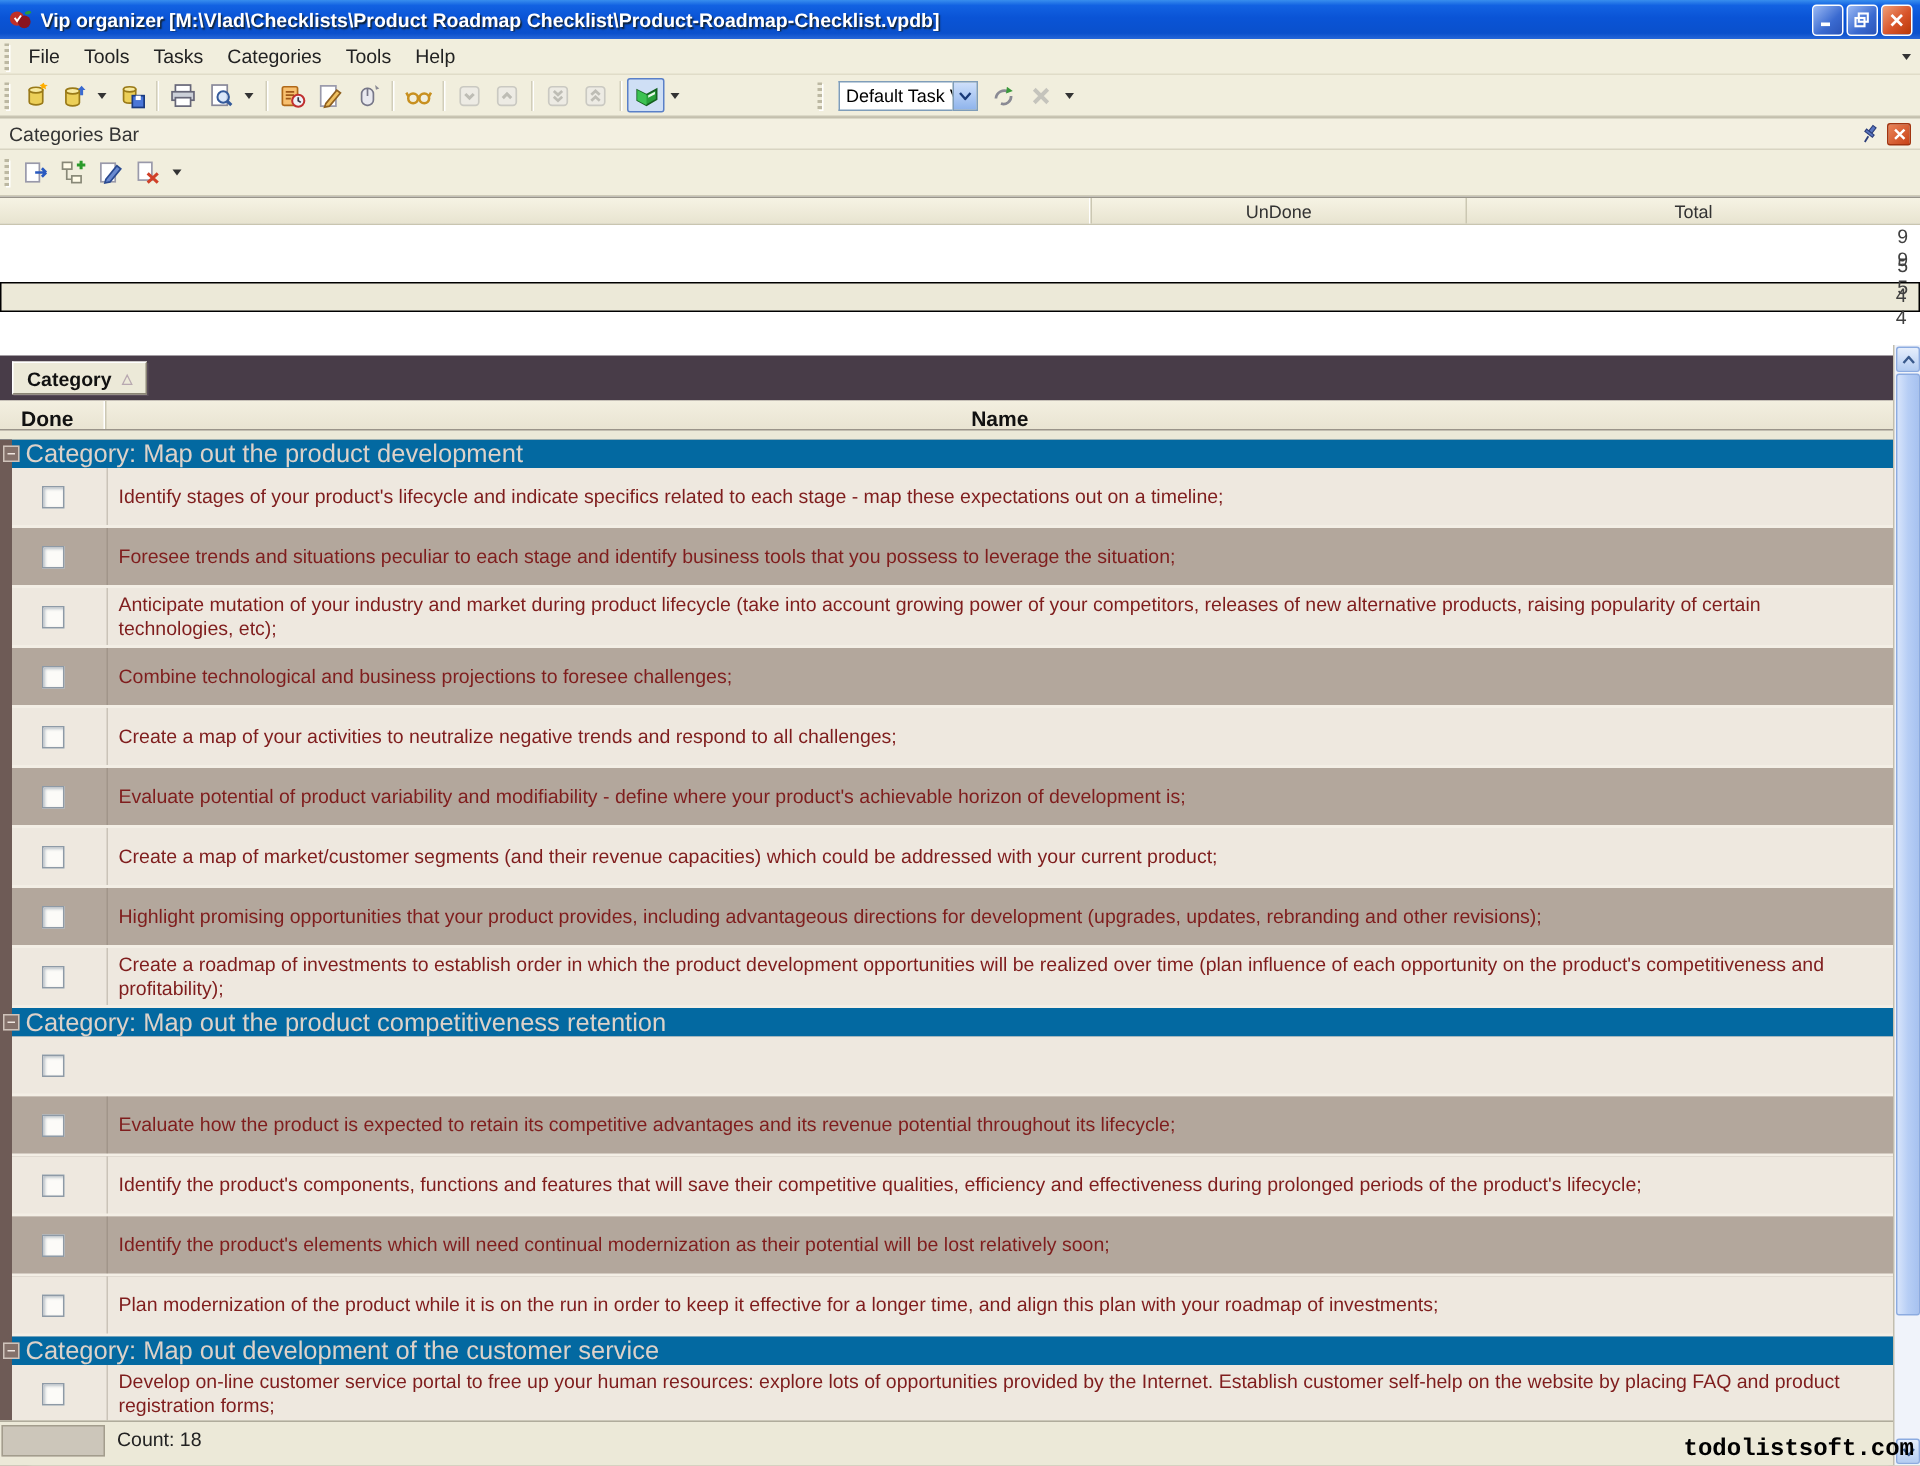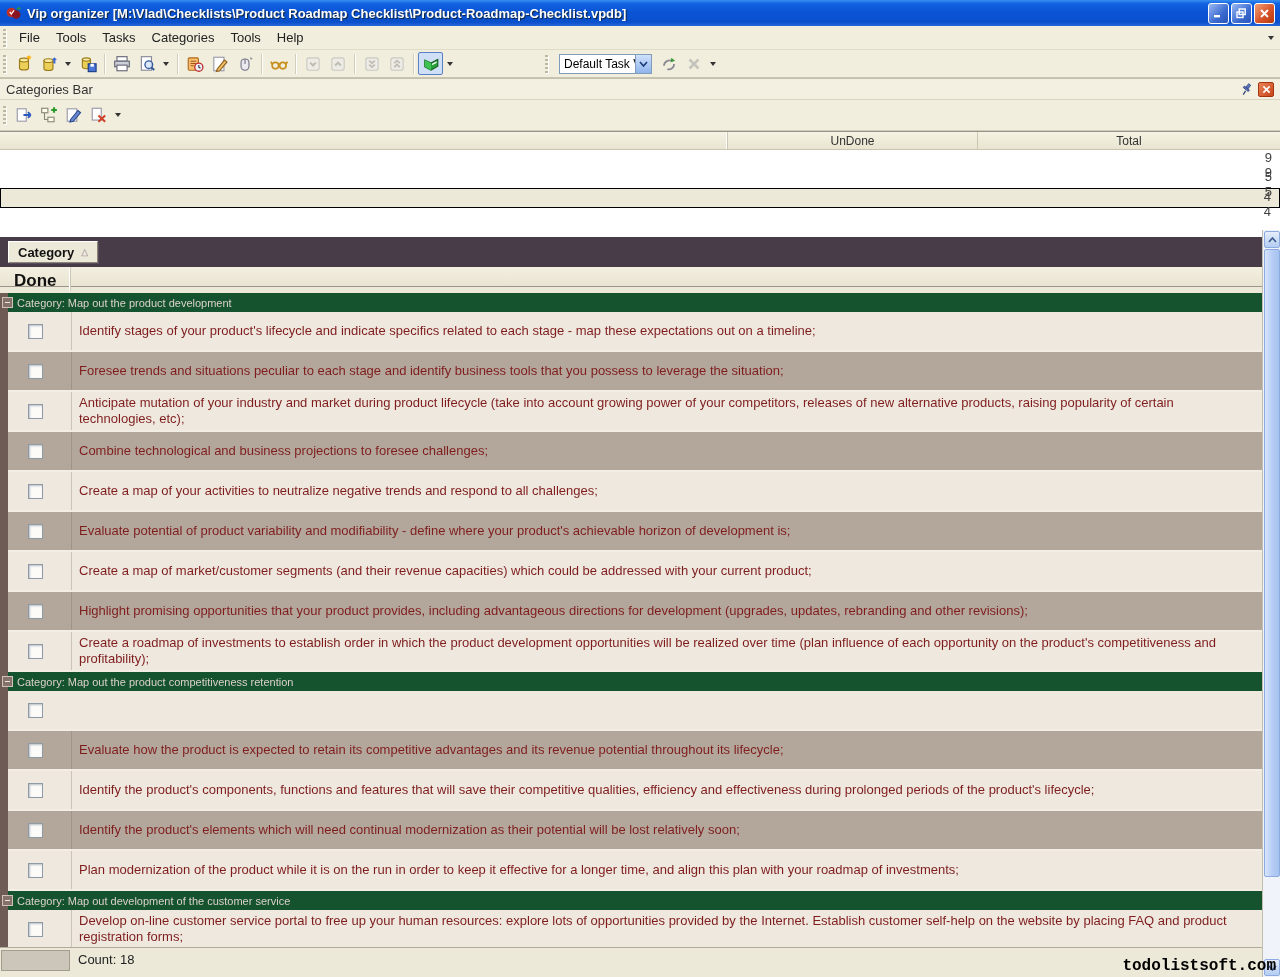--- a/index.html
+++ b/index.html
@@ -62,28 +62,28 @@
   .cat-row.selected .cr-name { background:#fff; border-right:1px solid #444; height:100%; }
 
   
   .groupbar { position:absolute; top:237px; left:0; width:1262px; height:30px; background:#483c48; display:flex; align-items:center; padding-left:8px; }
   .groupbtn { height:22px; background:#ece9d8; border:1px solid; border-color:#fff #8a8474 #8a8474 #fff; box-shadow:1px 1px 0 #5a4c5a;
     display:flex; align-items:center; padding:0 9px; font-weight:bold; color:#111; }
   .sort-tri { margin-left:7px; font-size:9px; color:#b8a8b0; }
 
   
   .grid-header { position:absolute; top:267px; left:0; width:1262px; height:20px; background:linear-gradient(180deg,#f3efe0,#e9e4d2);
-    border-bottom:1px solid #9a948a; display:flex; font-weight:bold; font-size:17px; color:#111;flex-direction:column; }
+    border-bottom:1px solid #9a948a; display:flex; font-weight:bold; font-size:14px; color:#111; }
   .gh-done { width:71px; padding:4px 0 0 14px; border-right:1px solid #ccc8b4; box-shadow:-1px 0 0 #fff inset; }
   .gh-name { flex:1; text-align:center; padding-top:4px; }
 
   
   .grid-body { position:absolute; top:293px; left:0; width:1262px; height:654px; overflow:hidden; background:#b3a79c; }
   .left-strip { position:absolute; top:293px; left:0; width:8px; height:654px; background:#6e5b56; z-index:5; }
-  .group-row { position:relative; height:19px; background:#14532d; color:#ddd2c9; display:flex; align-items:center; padding-left:17px; font-size:11px; }
+  .group-row { position:relative; height:19px; background:#0369a1; color:#ddd2c9; display:flex; align-items:center; padding-left:17px; font-size:17px; }
   .minusbox { position:absolute; left:2px; top:4px; width:11px; height:11px; border:1px solid #cfc3ba; background:#84716a; z-index:6; display:flex; align-items:center; justify-content:center; }
   .minusbox i { display:block; width:5px; height:1px; background:#efe6df; }
   .task-row { display:flex; height:40px; border-bottom:2px solid #f3eee5; position:relative; }
   .task-row.light { background:#eee8df; }
   .task-row.dark  { background:#b3a79c; }
   .td-done { width:71px; flex:none; display:flex; align-items:center; justify-content:center; }
   .cb { width:15px; height:15px; background:#fcfbf8; border:1px solid #8e9aa6; box-shadow:inset 1px 1px 2px rgba(100,120,140,.45); }
   .td-name { flex:1; display:flex; align-items:center; padding:3px 12px 3px 7px; border-left:1px solid rgba(120,110,95,.30); }
   .td-name span { line-height:16px; color:#7f1d1d; }
 

